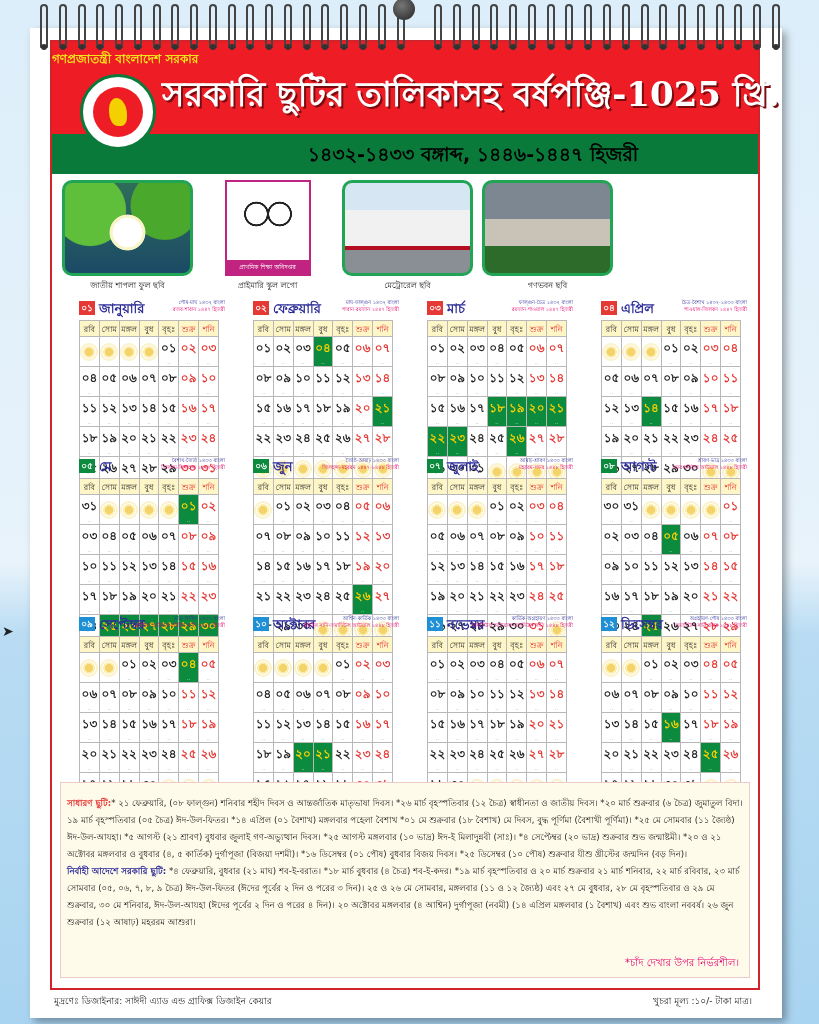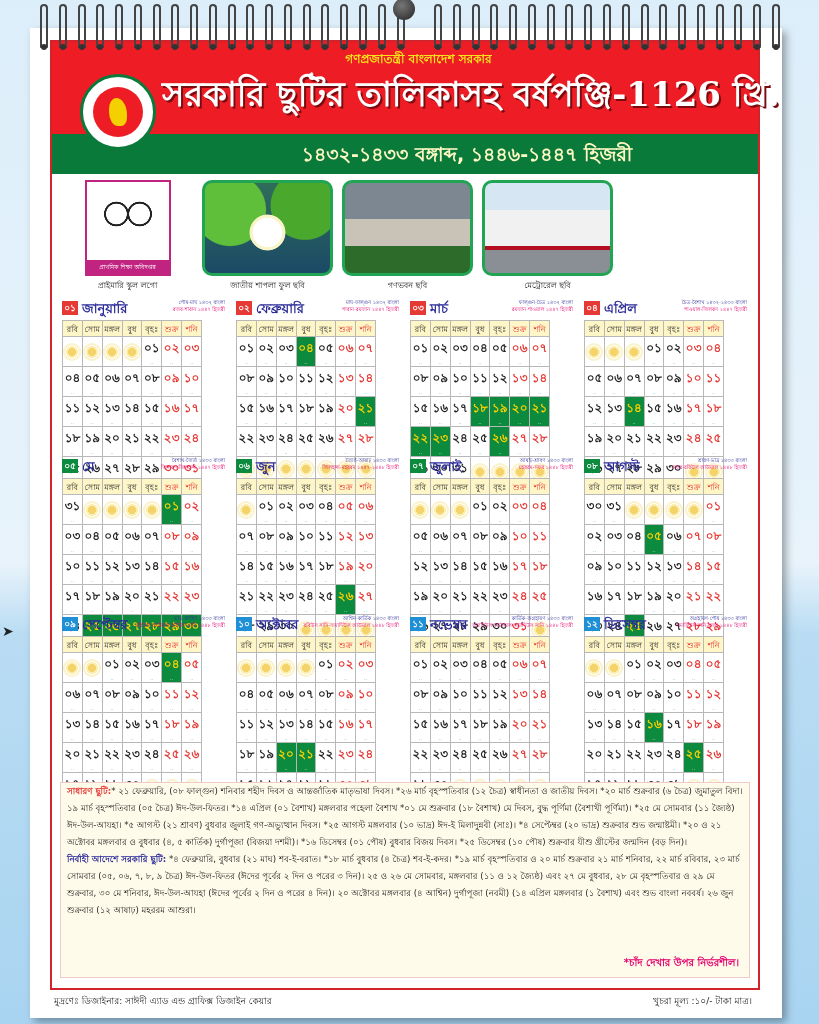--- a/index.html
+++ b/index.html
@@ -43,31 +43,31 @@
   .emblem {
     position: absolute; left: 28px; top: 32px; width: 76px; height: 76px; border-radius: 50%;
     background: #fff; border: 3px solid #0a7a3b; display: flex; align-items: center; justify-content: center;
     z-index: 3;
   }
   .emblem-inner {
     width: 50px; height: 50px; border-radius: 50%; background: #ee1c25; display: flex; align-items: center; justify-content: center;
   }
   .emblem-map { width: 18px; height: 28px; background: #f4d000; border-radius: 40% 60% 30% 50%; }
   .gov-line {
-    position: absolute; left: 0; top: 8px; width: 706px; text-align: center;
-    color: #f5e31b; font-size: 12px; font-weight: bold; padding-left: 27px;
+    position: absolute; left: 0; top: 8px; width: 706px; text-align: left;
+    color: #f5e31b; font-size: 12px; font-weight: bold;
   }
   .main-title {
     position: absolute; left: 110px; top: 26px; width: 590px; text-align: center;
     color: #ffffff; font-size: 34px; font-weight: bold; text-shadow: 2px 2px 0 #7a0b0f;
     font-family: "DejaVu Serif", serif; white-space: nowrap;
   }
   .sub-title {
-    position: absolute; left: 120px; top: 98px; width: 590px; text-align: center;
-    color: #fef9c3; font-size: 19px; font-weight: bold; white-space: nowrap;
+    position: absolute; left: 126px; top: 98px; width: 590px; text-align: center;
+    color: #000000; font-size: 19px; font-weight: bold; white-space: nowrap;
   }
   .photos {
     position: absolute; left: 10px; top: 138px; width: 690px; height: 112px; display: flex; gap: 9px;
   }
   .photo-cell { width: 131px; display: flex; flex-direction: column; align-items: center; }
   .photo {
     width: 131px; height: 98px; border-radius: 10px; border: 3px solid #22a455; overflow: hidden; position: relative;
   }
   .photo.logo { border: 2px solid #c02480; border-radius: 0; width: 86px; background: #fff; }
   .photo-cap { font-size: 8px; color: #222; margin-top: 3px; white-space: nowrap; }
@@ -76,21 +76,21 @@
   .ph-metro { background: linear-gradient(180deg, #d6e6f3 0 30%, #f1f1f1 30% 70%, #b30e22 70% 74%, #8a8f96 74%); }
   .ph-mosque { background: linear-gradient(180deg, #3c7bd6 0 55%, #dfe4ea 55%); }
   .ph-mosque::after { content:""; position:absolute; left:40px; top:14px; width:48px; height:56px; background:#e9c77b; }
   .ph-logo-kids { position:absolute; left:12px; top:12px; width:58px; height:50px; background: radial-gradient(circle at 30% 40%, #fff 0 20%, #222 21% 24%, transparent 25%), radial-gradient(circle at 70% 40%, #fff 0 20%, #222 21% 24%, transparent 25%); }
   .ph-logo-band { position:absolute; left:0; bottom:0; width:100%; height:14px; background:#c02480; color:#fff; font-size:6px; text-align:center; line-height:14px; }
 
   .months {
     position: absolute; left: 10px; top: 256px; width: 690px;
     display: grid; grid-template-columns: repeat(4, 163px); column-gap: 11px; row-gap: 6px;
   }
-  .month { height: 152px; position: relative; }
+  .month { height: 152px; position: relative; margin-left: 17px; }
   .m-head { height: 22px; position: relative; }
   .m-num {
     position: absolute; left: 0; top: 3px; width: 16px; height: 14px; color: #fff; font-size: 9px; font-weight: bold;
     text-align: center; line-height: 14px;
   }
   .m-name { position: absolute; left: 20px; top: 1px; font-size: 13px; font-weight: bold; color: #2d2d9a; }
   .m-sub { position: absolute; right: 0; top: 1px; text-align: right; font-size: 5px; line-height: 7px; }
   .m-sub .b { color: #2d2d9a; } .m-sub .h { color: #e4006e; }
   table.grid { width: 140px; border-collapse: collapse; table-layout: fixed; }
   table.grid td {
@@ -106,26 +106,26 @@
   td.hol { background: #0c8a3e; color: #ffd200 !important; }
   td.hol .sub { color: #fff; }
   td.sun::before {
     content: ""; position: absolute; left: 50%; top: 50%; width: 14px; height: 14px; margin: -7px 0 0 -7px;
     border-radius: 50%; background: radial-gradient(circle, #f3d36a 0 40%, #fbeeb0 41% 60%, transparent 61%);
     box-shadow: 0 0 0 2px #fbf2c9;
   }
 
   .notes {
     position: absolute; left: 8px; top: 740px; width: 690px; height: 196px;
-    background: #fffbea; border: 1px solid #f0c9c9; padding: 0 6px;
+    background: #fffbea; border: 1px solid #f0c9c9; padding: 12px 6px;
     font-size: 8.6px; line-height: 17px; color: #222;
   }
   .notes .lbl-red { color: #e53935; font-weight: bold; }
   .notes .lbl-blue { color: #2d2d9a; font-weight: bold; }
-  .notes .moon { position: absolute; right: 10px; bottom: 6px; color: #e4006e; font-size: 10px; font-weight: bold; }
+  .notes .moon { position: absolute; right: 10px; bottom: 6px; color: #e4006e; font-size: 10px; font-weight: normal; }
   .footer { position: absolute; left: 24px; top: 966px; width: 702px; font-size: 9px; color: #222; }
   .footer .left { position: absolute; left: 0; top: 0; }
   .footer .right { position: absolute; right: 4px; top: 0; }
   .bg-arrow { position: absolute; left: 2px; top: 623px; font-size: 14px; color: #222; }
 </style>
 </head>
 <body>
 
 <div class="spiral" id="spiral">
     <div class="ring"></div>
@@ -169,50 +169,50 @@
     <div class="ring"></div>
     <div class="ring"></div>
   </div>
 <div class="hook"></div>
 <div class="bg-arrow">➤</div>
 
 <div class="sheet">
   <div class="frame">
     <div class="hdr-red">
       <div class="gov-line">গণপ্রজাতন্ত্রী বাংলাদেশ সরকার</div>
-      <div class="main-title">সরকারি ছুটির তালিকাসহ বর্ষপঞ্জি-1126 খ্রি.</div>
+      <div class="main-title">সরকারি ছুটির তালিকাসহ বর্ষপঞ্জি-1025 খ্রি.</div>
     </div>
     <div class="hdr-green">
       <div class="sub-title" style="top:6px">১৪৩২-১৪৩৩ বঙ্গাব্দ, ১৪৪৬-১৪৪৭ হিজরী</div>
     </div>
     <div class="emblem">
       <div class="emblem-inner">
         <div class="emblem-map"></div>
       </div>
     </div>
 
     <div class="photos">
       <div class="photo-cell">
-        <div class="photo logo">
-          <div class="ph-logo-kids"></div>
-          <div class="ph-logo-band">প্রাথমিক শিক্ষা অধিদপ্তর</div>
-        </div>
-        <div class="photo-cap">প্রাইমারি স্কুল লগো</div>
-      </div>
-      <div class="photo-cell">
         <div class="photo ph-lily"></div>
         <div class="photo-cap">জাতীয় শাপলা ফুল ছবি</div>
       </div>
       <div class="photo-cell">
-        <div class="photo ph-parl"></div>
-        <div class="photo-cap">গণভবন ছবি</div>
+        <div class="photo logo">
+          <div class="ph-logo-kids"></div>
+          <div class="ph-logo-band">প্রাথমিক শিক্ষা অধিদপ্তর</div>
+        </div>
+        <div class="photo-cap">প্রাইমারি স্কুল লগো</div>
       </div>
       <div class="photo-cell">
         <div class="photo ph-metro"></div>
         <div class="photo-cap">মেট্রোরেল ছবি</div>
+      </div>
+      <div class="photo-cell">
+        <div class="photo ph-parl"></div>
+        <div class="photo-cap">গণভবন ছবি</div>
       </div>
     </div>
 
     <div class="months" id="months">
         <div class="month">
           <div class="m-head">
             <span class="m-num" style="background:#e53935">০১</span>
             <span class="m-name">জানুয়ারি</span>
             <span class="m-sub"><span class="b">পৌষ-মাঘ ১৪৩২ বাংলা</span><br><span class="h">রজব-শাবান ১৪৪৭ হিজরী</span></span>
           </div>

